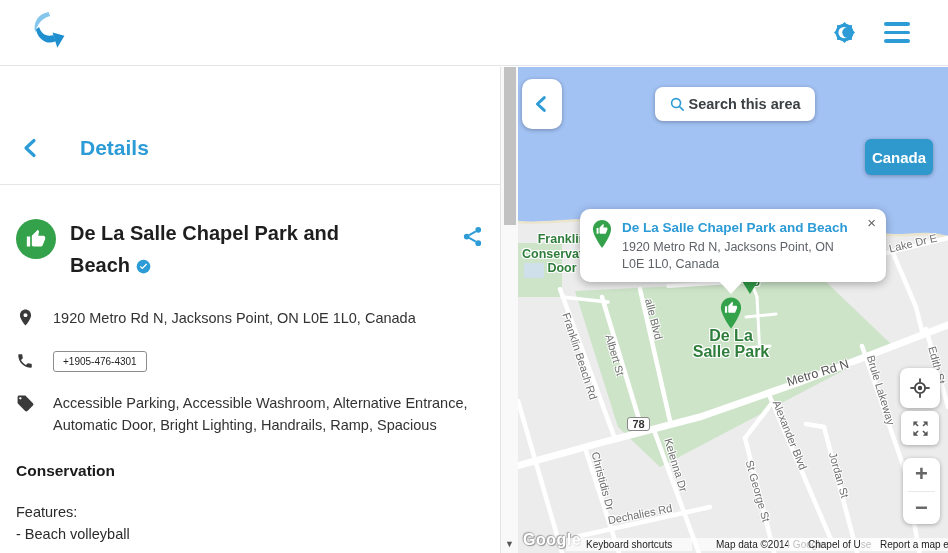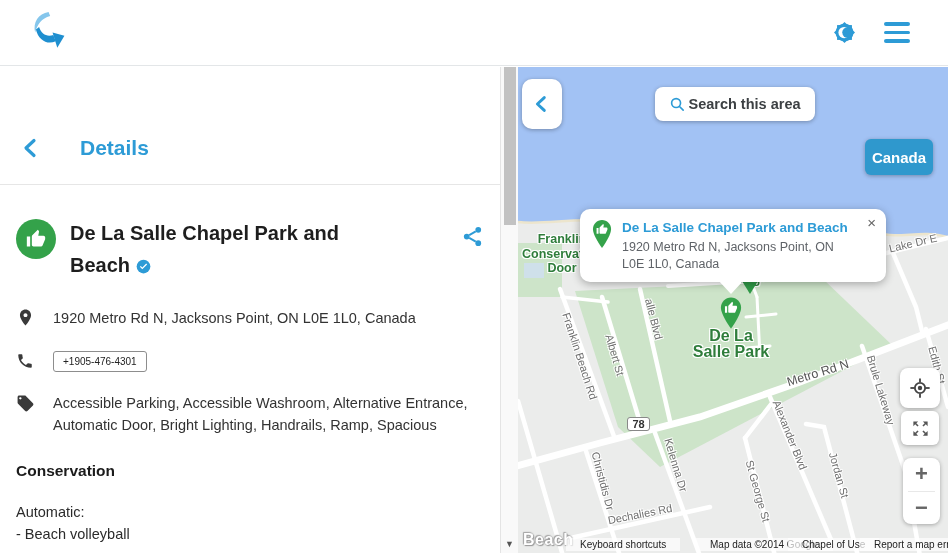--- a/index.html
+++ b/index.html
@@ -95,21 +95,21 @@
     background:#fff; border-radius:8px; box-shadow:0 1px 4px rgba(0,0,0,.3);
     display:flex; flex-direction:column; }
   .zoom-ctl button { flex:1; background:none; border:none; font-size:22px; font-weight:bold;
     color:#666; cursor:pointer; line-height:1; }
   .zoom-ctl .divider { height:1px; background:#e8e8e8; margin:0 5px; }
 
   .google-logo { position:absolute; left:5px; bottom:4px; z-index:6; font-size:16px; font-weight:bold;
     letter-spacing:.5px; color:#fff;
     text-shadow:0 0 1px #9a9a9a,0 0 2px #9a9a9a,1px 1px 1px #999,-1px -1px 1px #aaa; }
   .attr-link { position:absolute; bottom:2px; z-index:6; font-size:10px; color:#222;
-    background:rgba(255,255,255,.7); padding:1px 14px; white-space:nowrap; cursor:pointer; }
+    background:rgba(255,255,255,.7); padding:1px 20px; white-space:nowrap; cursor:pointer; }
 </style>
 </head>
 <body>
 
 <div class="app-header">
   <span style="cursor:pointer;">
     <svg width="38" height="44" viewBox="0 0 48 52">
       <path d="M26,2 C13,4 6,15 9,28 C12,17 17,10 28,7 Z" fill="#85c6ec"></path>
       <path d="M10,24 C13,37 24,44 35,39 L32,31 C24,34 17,30 14,21 Z" fill="#1f8fd0"></path>
       <polygon points="31,28 46,32 37,47" fill="#1f8fd0"></polygon>
@@ -192,21 +192,21 @@
           <svg width="19" height="19" viewBox="0 0 24 24">
               <path fill="#3a3a3a" d="M21.41 11.58l-9-9C12.05 2.22 11.55 2 11 2H4c-1.1 0-2 .9-2 2v7c0 .55.22 1.05.59 1.42l9 9c.36.36.86.58 1.41.58.55 0 1.05-.22 1.41-.59l7-7c.37-.36.59-.86.59-1.41 0-.55-.23-1.06-.59-1.42zM5.5 7C4.67 7 4 6.33 4 5.5S4.67 4 5.5 4 7 4.67 7 5.5 6.33 7 5.5 7z"></path>
             </svg>
         </span>
         <span class="tags-text">Accessible Parking, Accessible Washroom, Alternative Entrance, Automatic Door, Bright Lighting, Handrails, Ramp, Spacious</span>
       </div>
 
       <h3 class="desc-heading">Conservation</h3>
 
       <div class="features">
-        <div>Automatic:</div>
+        <div>Features:</div>
         <div>- Beach volleyball</div>
 
       </div>
     </div>
   </div>
 
   <div class="scrollbar">
     <div class="scroll-thumb"></div>
     <div class="scroll-arrow">▼</div>
   </div>
@@ -334,19 +334,19 @@
         <path fill="#555" d="M15 3l2.3 2.3-2.87 2.89 1.42 1.42L18.7 6.7 21 9V3zM3 9l2.3-2.3 2.87 2.89 1.42-1.42L6.7 5.3 9 3H3zm6 12l-2.3-2.3 2.89-2.87-1.42-1.42L5.3 17.3 3 15v6zm12-6l-2.3 2.3-2.87-2.89-1.42 1.42 2.89 2.87L15 21h6z"></path>
       </svg>
     </button>
 
     <div class="zoom-ctl">
       <button>+</button>
       <div class="divider"></div>
       <button>−</button>
     </div>
 
-    <span class="google-logo">Beach</span>
+    <span class="google-logo">Google</span>
     <span class="attr-link" style="left:48px;">Keyboard shortcuts</span>
     <span class="attr-link" style="left:178px;">Map data ©2014 Google</span>
     <span class="attr-link" style="left:270px;">Chapel of Use</span>
     <span class="attr-link" style="left:342px;">Report a map error</span>
   </div>
 </div>
 
 </body></html>

